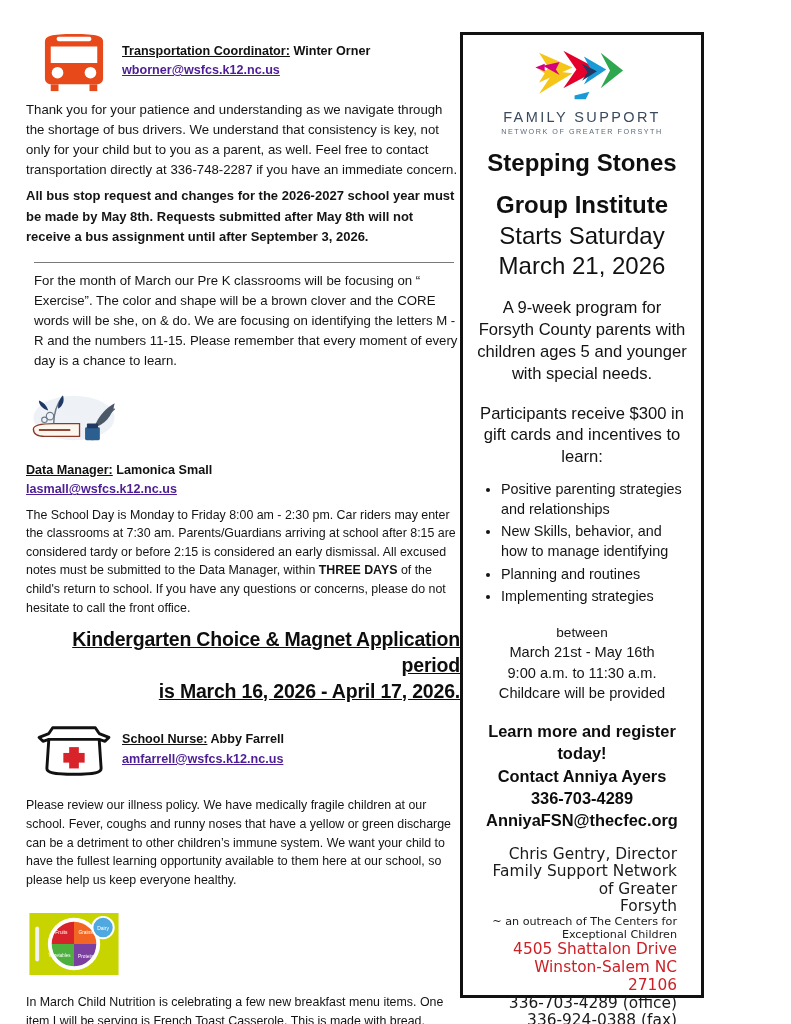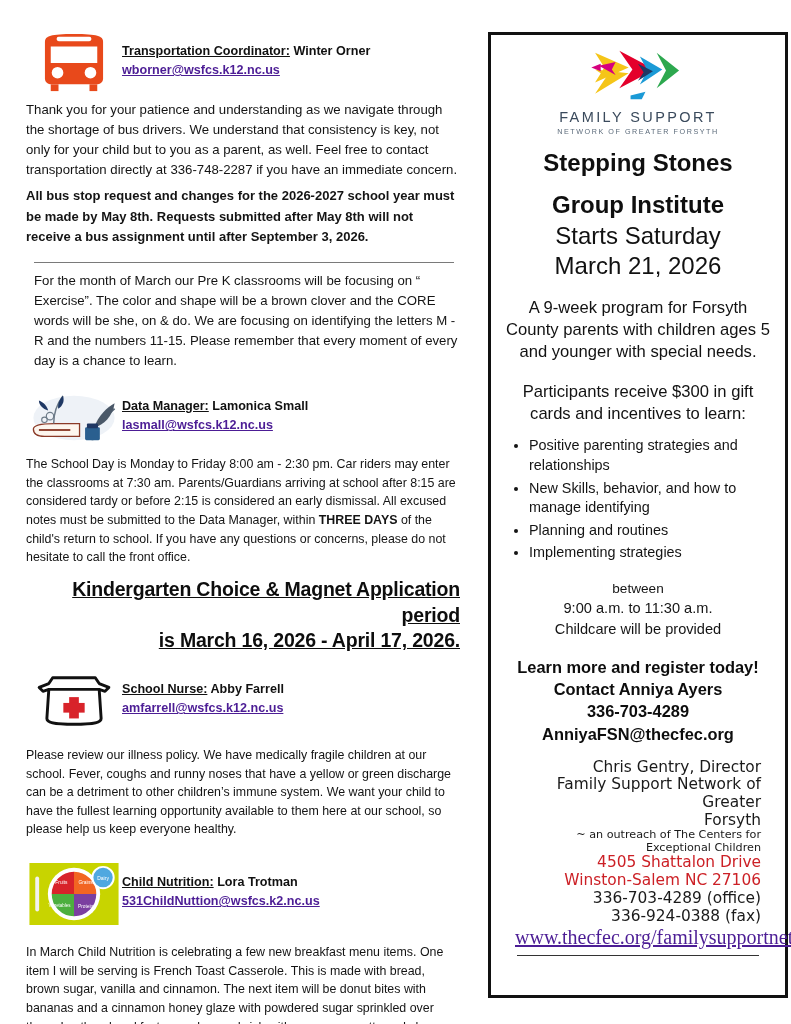--- a/index.html
+++ b/index.html
@@ -20,22 +20,22 @@
   .page { position: relative; width: 791px; height: 1024px; }
 
   .left-col {
     position: absolute;
     left: 26px; top: 30px;
     width: 434px;
   }
 
   .right-col {
     position: absolute;
-    left: 488px; top: 32px;
-    width: 300px; height: 966px;
+    left: 460px; top: 32px;
+    width: 244px; height: 966px;
     border: 3px solid #111;
     background: #fff;
   }
 
   
   .contact-block {
     display: flex;
     align-items: flex-start;
   }
   .contact-icon {
@@ -255,21 +255,21 @@
     </div>
 
     <p class="body-text">Thank you for your patience and understanding as we navigate through the shortage of bus drivers.  We understand that consistency is key,  not only for your child but to you as a parent, as well.  Feel free to contact transportation directly at 336-748-2287 if you have an immediate concern.</p>
 
     <p class="body-text bold">All bus stop request and changes for the 2026-2027 school year must be made by May 8th. Requests submitted after May 8th will not receive a bus assignment until after September 3, 2026.</p>
 
     <hr class="hrule">
 
     <p class="body-text indented">For the month of March our Pre K classrooms will be focusing on “ Exercise”.  The color and shape will be a  brown clover and the CORE words will be  she, on  &amp; do.   We are focusing on identifying the letters M - R and the numbers 11-15. Please remember that every moment of every day is a chance to learn.</p>
 
-    <div class="contact-block" style="margin-top:14px;">
+    <div class="contact-block" style="margin-top:14px;flex-direction:column;">
       <div class="contact-icon">
         <svg class="quill-svg" viewBox="0 0 104 64" xmlns="http://www.w3.org/2000/svg">
           <ellipse cx="52" cy="32" rx="44" ry="24" fill="#eef2f7"></ellipse>
           <path d="M72 56 C72 40 86 30 96 22" stroke="#5b6a7a" stroke-width="2" fill="none"></path>
           <path d="M96 16 C88 20 78 30 74 42 C84 40 94 30 96 16 Z" fill="#4a5868"></path>
           <path d="M8 44 C8 40 16 38 30 38 L58 38 L58 52 L20 52 C12 52 8 50 8 44 Z" fill="#fdf6ee" stroke="#8b3a28" stroke-width="1.4"></path>
           <rect x="14" y="44" width="34" height="2" fill="#8b3a28"></rect>
           <path d="M30 38 C30 26 34 16 40 8" stroke="#6d7b88" stroke-width="1.6" fill="none"></path>
           <path d="M40 8 C36 12 34 18 35 22 C40 19 42 13 40 8 Z" fill="#1f3864"></path>
           <path d="M24 24 C18 22 14 18 14 13 C19 15 23 19 24 24 Z" fill="#1f3864"></path>
@@ -327,27 +327,20 @@
           <path d="M46 32 L70 32 A24 24 0 0 0 46 8 Z" fill="#F26522"></path>
           <circle cx="46" cy="32" r="24" fill="none" stroke="#ffffff" stroke-width="2"></circle>
           <circle cx="76" cy="15" r="11" fill="#4FA8E0" stroke="#ffffff" stroke-width="2"></circle>
           <text x="76" y="18" font-size="5.2" fill="#ffffff" text-anchor="middle" font-family="Liberation Sans, sans-serif">Dairy</text>
           <text x="33" y="22" font-size="5" fill="#ffffff" text-anchor="middle" font-family="Liberation Sans, sans-serif">Fruits</text>
           <text x="58" y="22" font-size="5" fill="#ffffff" text-anchor="middle" font-family="Liberation Sans, sans-serif">Grains</text>
           <text x="31" y="45" font-size="4.6" fill="#ffffff" text-anchor="middle" font-family="Liberation Sans, sans-serif">Vegetables</text>
           <text x="58" y="46" font-size="5" fill="#ffffff" text-anchor="middle" font-family="Liberation Sans, sans-serif">Protein</text>
         </svg>
       </div>
-      <div class="contact-lines">
-        <div class="contact-name">
-          <span class="role">Child Nutrition:</span>
-          <span>Lora Trotman</span>
-        </div>
-        <a class="contact-email">531ChildNuttion@wsfcs.k2.nc.us</a>
-      </div>
     </div>
 
     <p class="body-text small" style="margin-top:18px;">In March Child Nutrition is celebrating a few new breakfast menu items. One item I will be serving is French Toast Casserole. This is made with bread, brown sugar, vanilla and cinnamon. The next item will be donut bites with bananas and a cinnamon honey glaze with powdered sugar sprinkled over them. Lastly, a breakfast pancake sandwich with a sausage patty and cheese. If your child has an allergy to anything listed please notify me so an alternate can be provided.</p>
 
   </div>
 
   <div class="right-col">
     <div class="rp-inner">
 
       <div class="logo-wrap">
@@ -377,20 +370,21 @@
 
       <ul class="rp-bullets">
         <li>Positive parenting strategies and relationships</li>
         <li>New Skills, behavior, and how to manage identifying</li>
         <li>Planning and routines</li>
         <li>Implementing strategies</li>
       </ul>
 
       <div class="rp-sessions">
         <div>between</div>
+        <div class="line-lg">March 21st  - May 16th</div>
         <div class="line-lg">9:00 a.m. to 11:30 a.m.</div>
         <div class="line-lg">Childcare will be provided</div>
       </div>
 
       <div class="rp-cta">
         <div>Learn more and register today!</div>
         <div>Contact Anniya Ayers</div>
         <div>336-703-4289</div>
         <div>AnniyaFSN@thecfec.org</div>
       </div>

